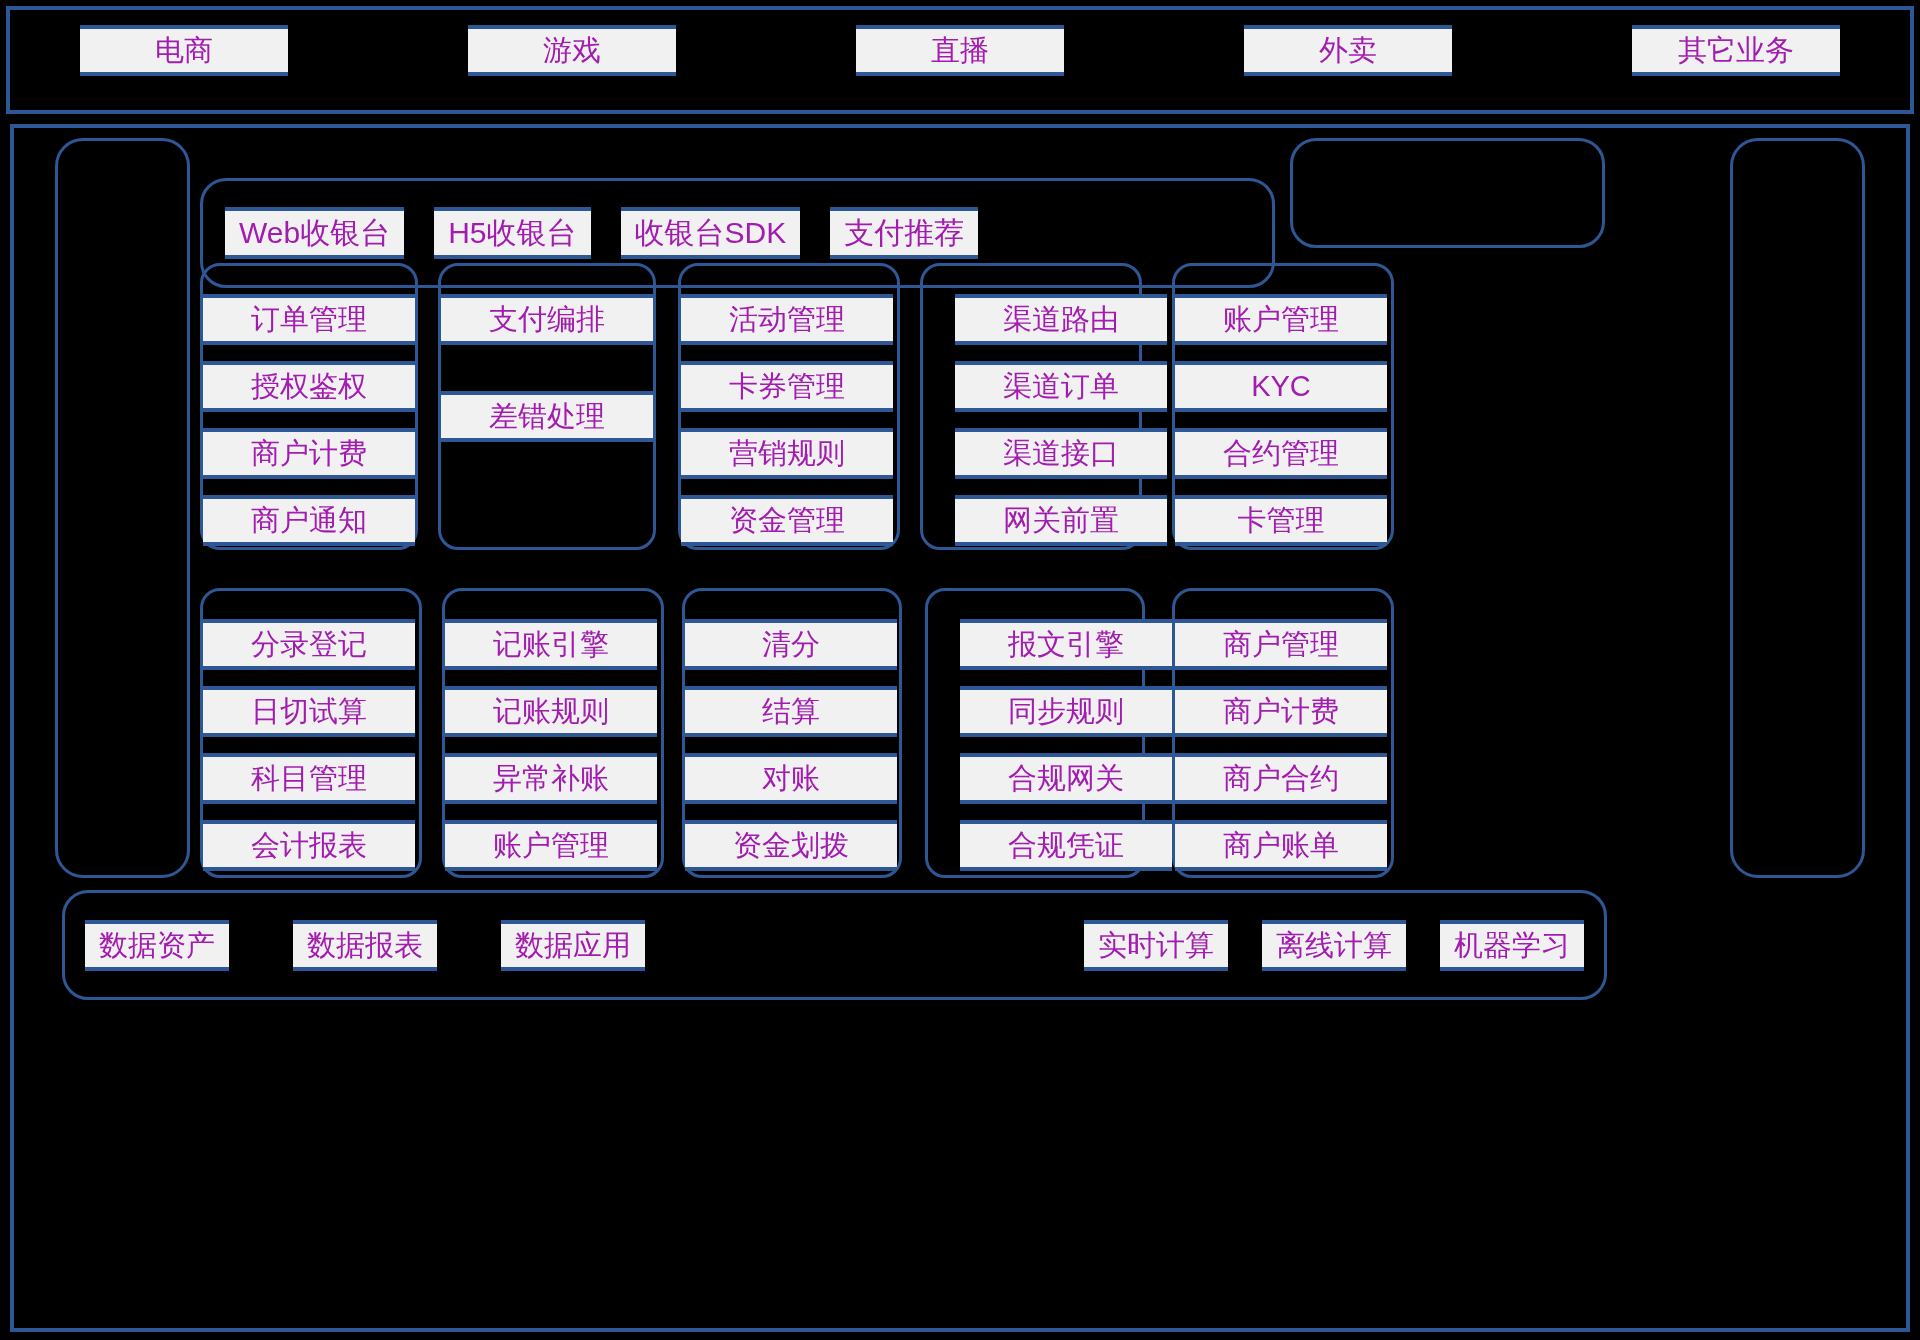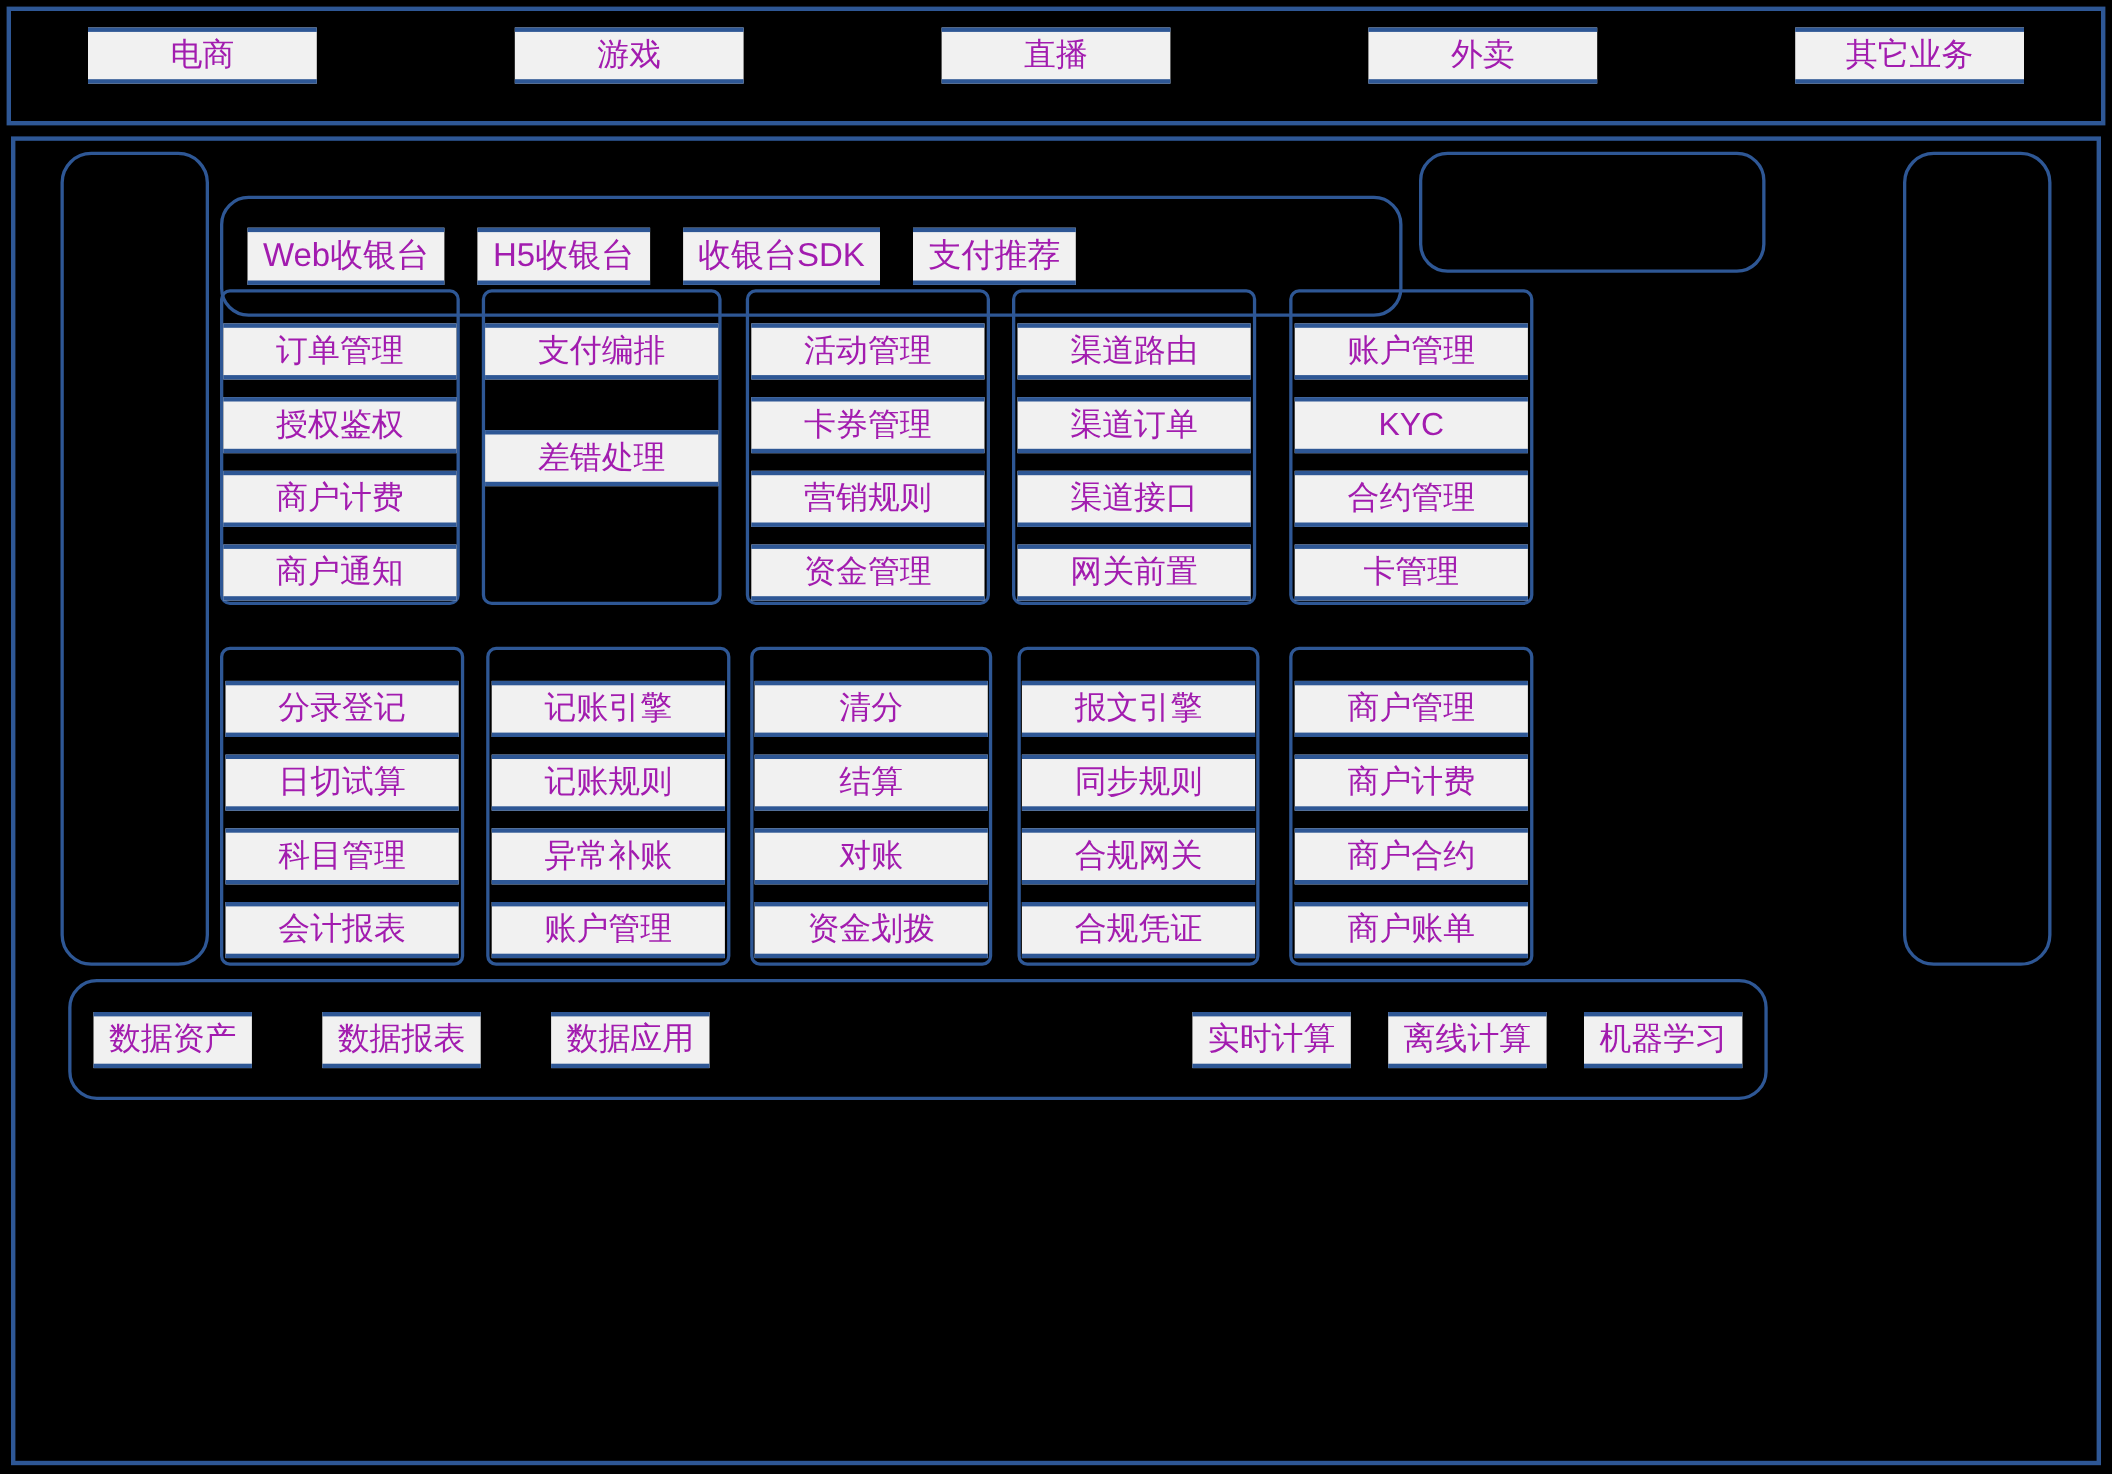--- a/index.html
+++ b/index.html
@@ -102,40 +102,40 @@
     height: 110px;
     border: 3px solid #2e5795;
     border-radius: 26px;
     box-sizing: border-box;
   }
 
   
   .group {
     position: absolute;
     border: 3px solid #2e5795;
-    border-radius: 9px;
+    border-radius: 20px;
     box-sizing: border-box;
     display: flex;
     flex-direction: column;
-    align-items: center;
+    align-items: flex-start;
     padding-top: 28px;
   }
   .group .chip {
     width: 212px;
     margin-bottom: 16px;
   }
   .group.sparse .chip { margin-bottom: 46px; }
 
   .row-a { top: 263px;  height: 287px; }
   .row-b { top: 588px;  height: 290px; }
 
   .col-1 { left: 200px;  width: 218px; }
   .col-2 { left: 438px;  width: 218px; }
   .col-3 { left: 678px;  width: 222px; }
-  .col-4 { left: 920px;  width: 222px; }
+  .col-4 { left: 920px;  width: 222px; padding-left: 32px; }
   .col-5 { left: 1172px; width: 222px; }
 
   .row-b.col-1 { left: 200px;  width: 222px; }
   .row-b.col-2 { left: 442px;  width: 222px; }
   .row-b.col-3 { left: 682px;  width: 220px; }
   .row-b.col-4 { left: 925px;  width: 220px; }
   .row-b.col-5 { left: 1172px; width: 222px; }
 
   .group .chip { font-size: 29px; }
 

